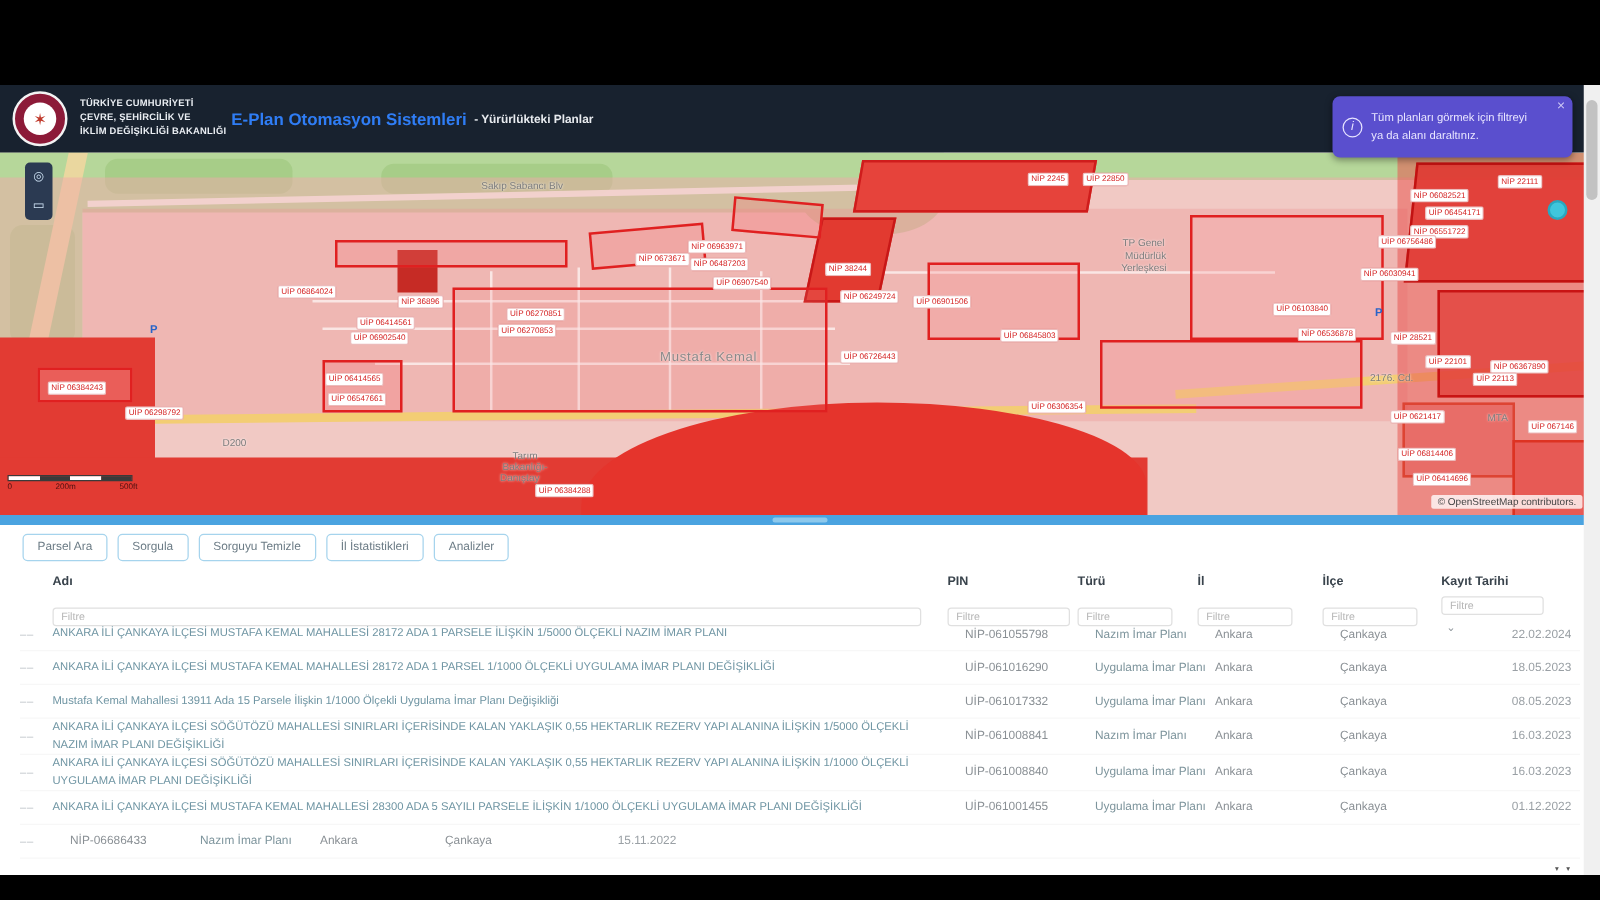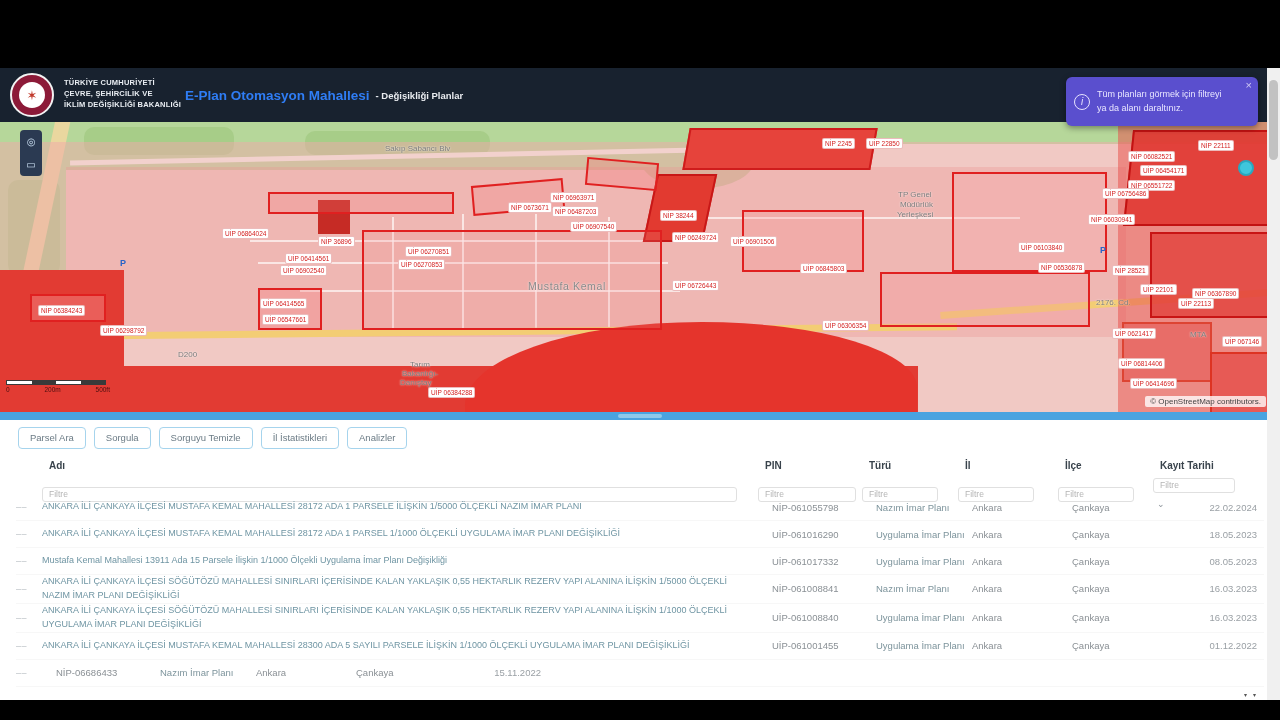--- a/index.html
+++ b/index.html
@@ -118,21 +118,21 @@
   #splitter .grip { position:absolute; left:618px; top:2px; width:44px; height:4px;
                     background:#8ec9ec; border-radius:2px; }
 
   
   #panel { left:0; top:420px; width:1280px; height:280px; background:#fff; z-index:10; }
   .toolbar { position:absolute; left:18px; top:7px; display:flex; gap:8px; }
   .btn { background:#fff; border:1px solid #a6d4ed; border-radius:4px; color:#6b7b85;
          font-size:9.5px; padding:5px 11px; line-height:1; cursor:default;
          font-family:"Liberation Sans", sans-serif; }
 
-  .thead { position:absolute; left:23px; top:40px; width:1248px; display:flex; }
+  .thead { position:absolute; left:16px; top:40px; width:1248px; display:flex; }
   .tfilters { position:absolute; left:16px; top:54px; width:1248px; display:flex; align-items:center; }
   .col-ic   { width:26px;  min-width:26px; }
   .col-adi  { width:716px; min-width:716px; }
   .col-pin  { width:104px; min-width:104px; }
   .col-turu { width:96px;  min-width:96px; }
   .col-il   { width:100px; min-width:100px; }
   .col-ilce { width:95px;  min-width:95px; }
   .col-dat  { width:90px;  min-width:90px; text-align:right; }
   .hcell { font-size:10px; font-weight:bold; color:#39434c; }
   .thead .col-dat { text-align:left; }
@@ -290,22 +290,22 @@
   <div id="header" class="abs">
     <div class="logo abs">
       <div class="logo-inner abs">✶</div>
     </div>
     <div class="ministry abs">
       <div>TÜRKİYE CUMHURİYETİ</div>
       <div>ÇEVRE, ŞEHİRCİLİK VE</div>
       <div>İKLİM DEĞİŞİKLİĞİ BAKANLIĞI</div>
     </div>
     <div class="app-title-wrap abs">
-      <span class="app-title">E-Plan Otomasyon Mahallesi</span>
-      <span class="app-subtitle">- Değişikliği Planlar</span>
+      <span class="app-title">E-Plan Otomasyon Sistemleri</span>
+      <span class="app-subtitle">- Yürürlükteki Planlar</span>
     </div>
   </div>
 
   <div id="toast" class="abs">
     <span class="toast-icon">i</span>
     <span class="toast-text">Tüm planları görmek için filtreyi ya da alanı daraltınız.</span>
     <span class="toast-close">×</span>
   </div>
 
   <div id="splitter" class="abs">

